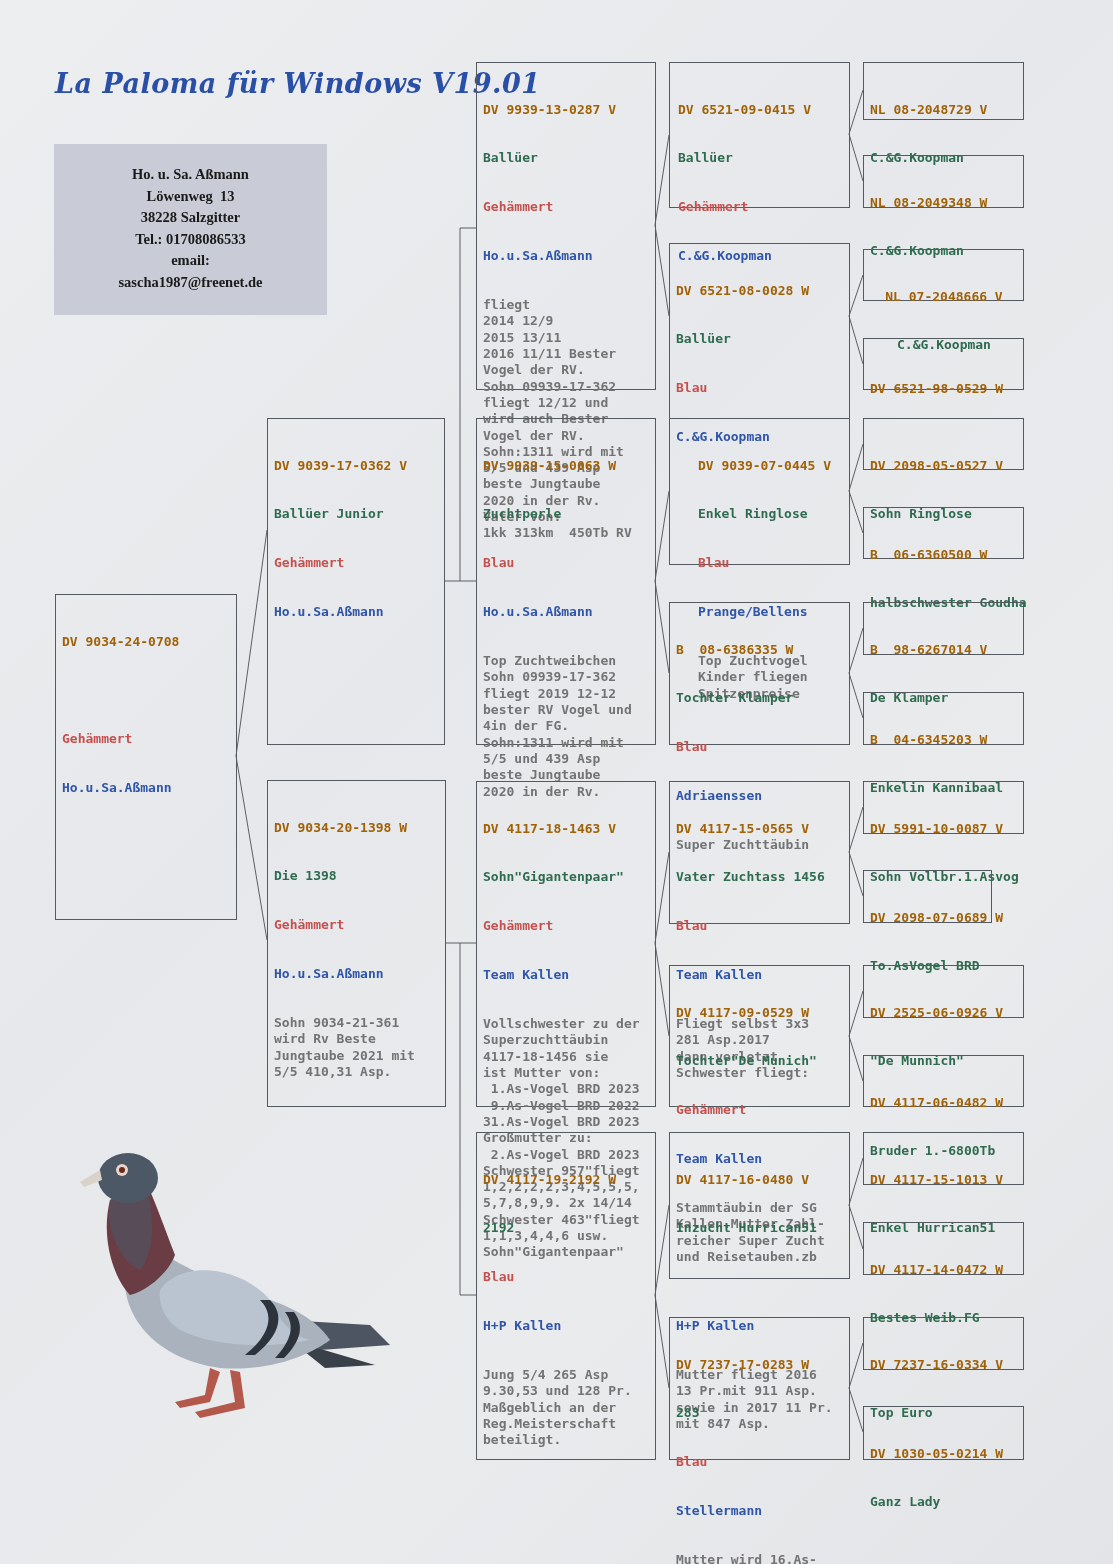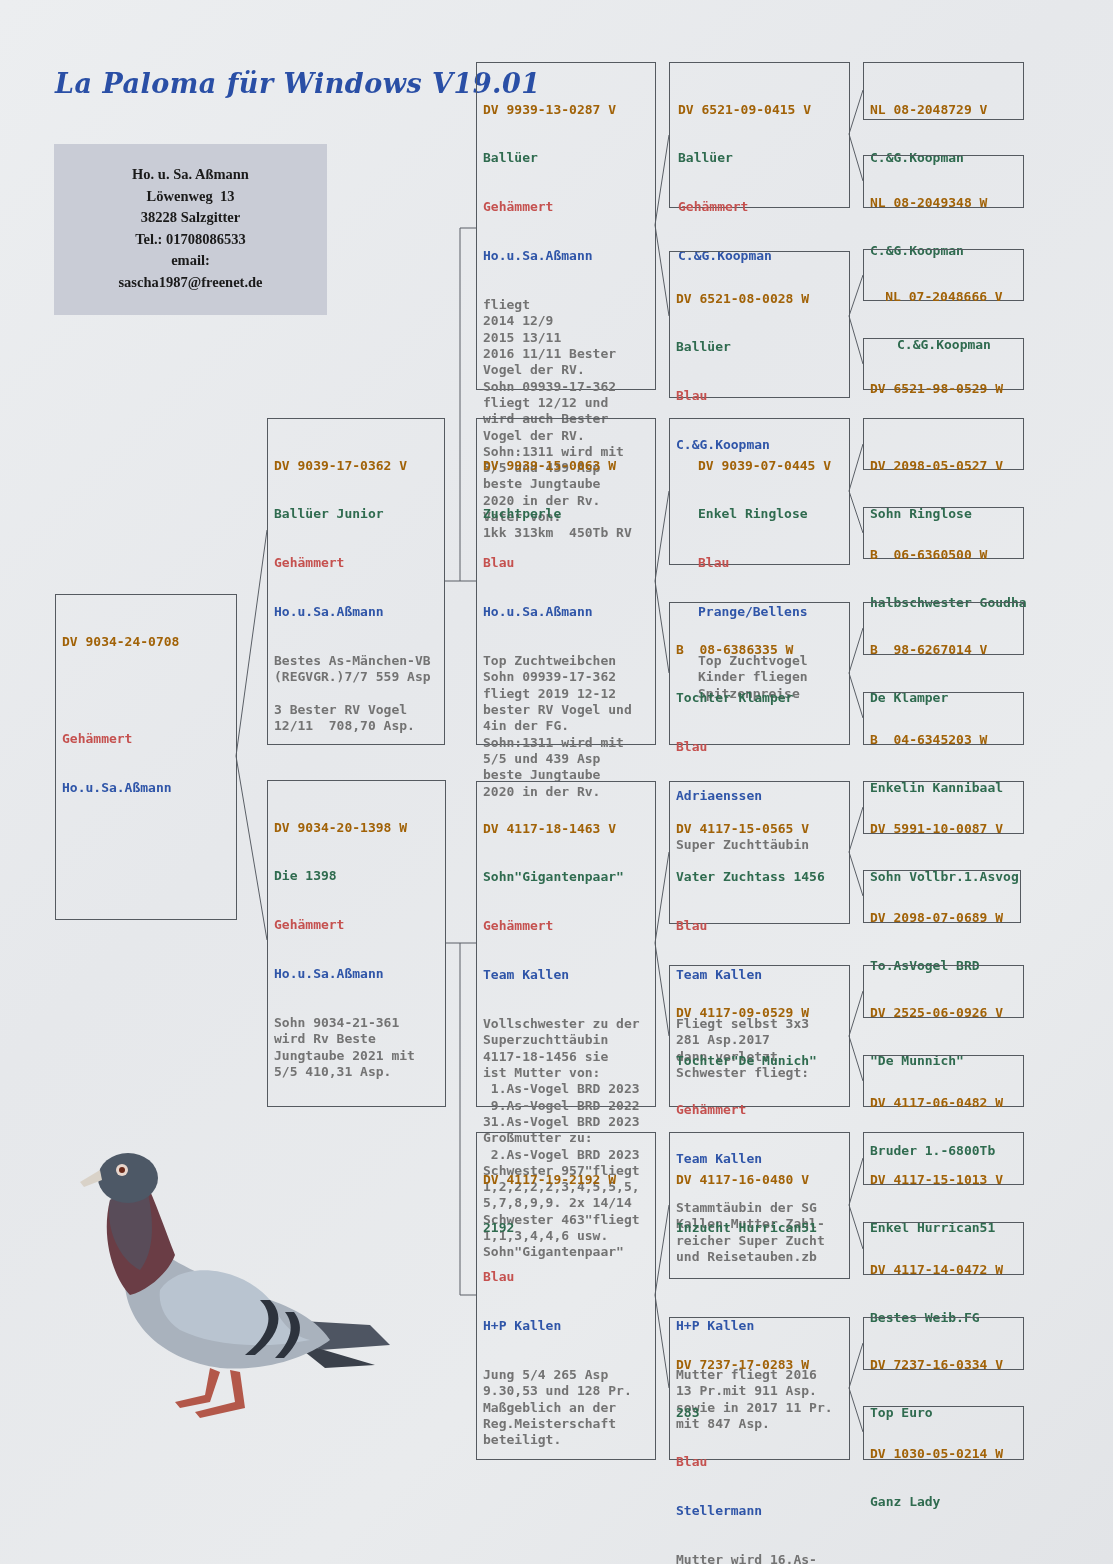--- a/index.html
+++ b/index.html
@@ -93,25 +93,20 @@
   <div class="gap"></div>
   <div class="col">Gehämmert</div>
   <div class="breeder">Ho.u.Sa.Aßmann</div>
 </div>
 
 <div class="box" style="left:267px;top:418px;width:178px;height:327px;">
   <div class="ring">DV 9039-17-0362 V</div>
   <div class="name">Ballüer Junior</div>
   <div class="col">Gehämmert</div>
   <div class="breeder">Ho.u.Sa.Aßmann</div>
-  <div class="note">Bestes As-Mänchen-VB
-(REGVGR.)7/7 559 Asp
-
-3 Bester RV Vogel
-12/11  708,70 Asp.</div>
 </div>
 <div class="box" style="left:267px;top:780px;width:179px;height:327px;">
   <div class="ring">DV 9034-20-1398 W</div>
   <div class="name">Die 1398</div>
   <div class="col">Gehämmert</div>
   <div class="breeder">Ho.u.Sa.Aßmann</div>
   <div class="note">Sohn 9034-21-361
 wird Rv Beste
 Jungtaube 2021 mit
 5/5 410,31 Asp.</div>
@@ -185,21 +180,21 @@
 Reg.Meisterschaft
 beteiligt.</div>
 </div>
 
 <div class="box" style="left:669px;top:62px;width:181px;height:146px;padding-left:8px;">
   <div class="ring">DV 6521-09-0415 V</div>
   <div class="name">Ballüer</div>
   <div class="col">Gehämmert</div>
   <div class="breeder">C.&amp;G.Koopman</div>
 </div>
-<div class="box" style="left:669px;top:243px;width:181px;height:147px;margin-top:8px;">
+<div class="box" style="left:669px;top:243px;width:181px;height:176px;">
   <div class="ring">DV 6521-08-0028 W</div>
   <div class="name">Ballüer</div>
   <div class="col">Blau</div>
   <div class="breeder">C.&amp;G.Koopman</div>
 </div>
 <div class="box" style="left:669px;top:418px;width:181px;height:147px;padding-left:28px;">
   <div class="ring">DV 9039-07-0445 V</div>
   <div class="name">Enkel Ringlose</div>
   <div class="col">Blau</div>
   <div class="breeder">Prange/Bellens</div>
@@ -284,21 +279,21 @@
   <div class="name">De Klamper</div>
 </div>
 <div class="box" style="left:863px;top:692px;width:161px;height:53px;">
   <div class="ring">B  04-6345203 W</div>
   <div class="name">Enkelin Kannibaal</div>
 </div>
 <div class="box" style="left:863px;top:781px;width:161px;height:53px;">
   <div class="ring">DV 5991-10-0087 V</div>
   <div class="name">Sohn Vollbr.1.Asvog</div>
 </div>
-<div class="box" style="left:863px;top:870px;width:158px;height:53px;">
+<div class="box" style="left:863px;top:870px;width:129px;height:53px;">
   <div class="ring">DV 2098-07-0689 W</div>
   <div class="name">To.AsVogel BRD</div>
 </div>
 <div class="box" style="left:863px;top:965px;width:161px;height:53px;">
   <div class="ring">DV 2525-06-0926 V</div>
   <div class="name">"De Munnich"</div>
 </div>
 <div class="box" style="left:863px;top:1055px;width:161px;height:52px;">
   <div class="ring">DV 4117-06-0482 W</div>
   <div class="name">Bruder 1.-6800Tb</div>

